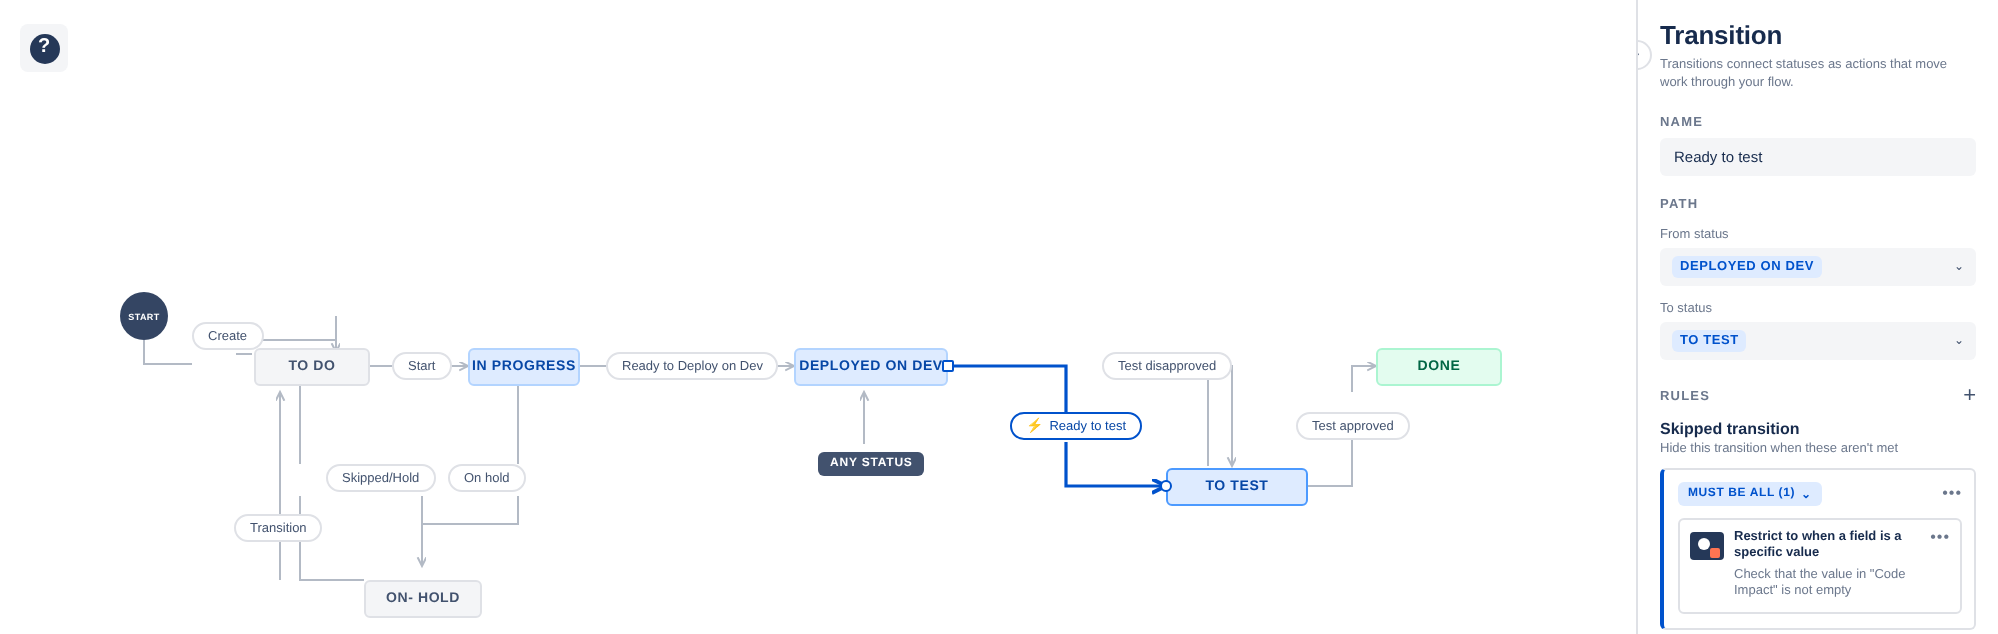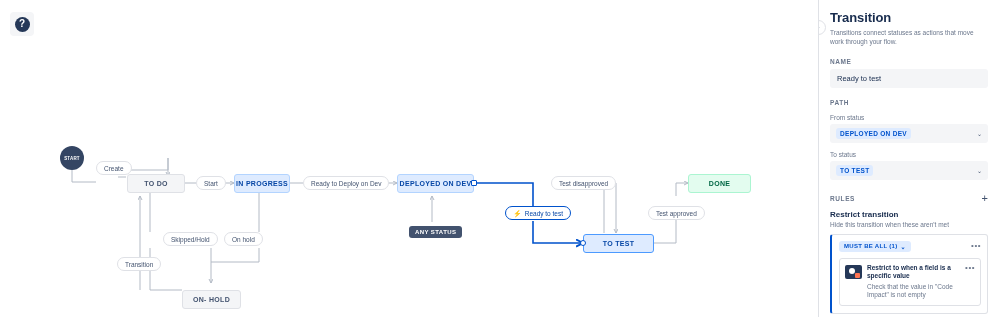--- a/index.html
+++ b/index.html
@@ -271,21 +271,21 @@
     <div class="select">
       <span class="lozenge">TO TEST</span>
       <span class="chev">⌄</span>
     </div>
 
     <div class="rules-row">
       <span class="field-label" style="margin:0;">RULES</span>
       <span class="plus">+</span>
     </div>
 
-    <div class="rule-title">Restrict transition</div>
+    <div class="rule-title">Skipped transition</div>
     <div class="rule-sub">Hide this transition when these aren't met</div>
 
     <div class="rule-box">
       <div class="chip-row">
         <span class="chip">
           <span>MUST BE ALL (1)</span>
           <span>⌄</span>
         </span>
         <span class="dots">•••</span>
       </div>

